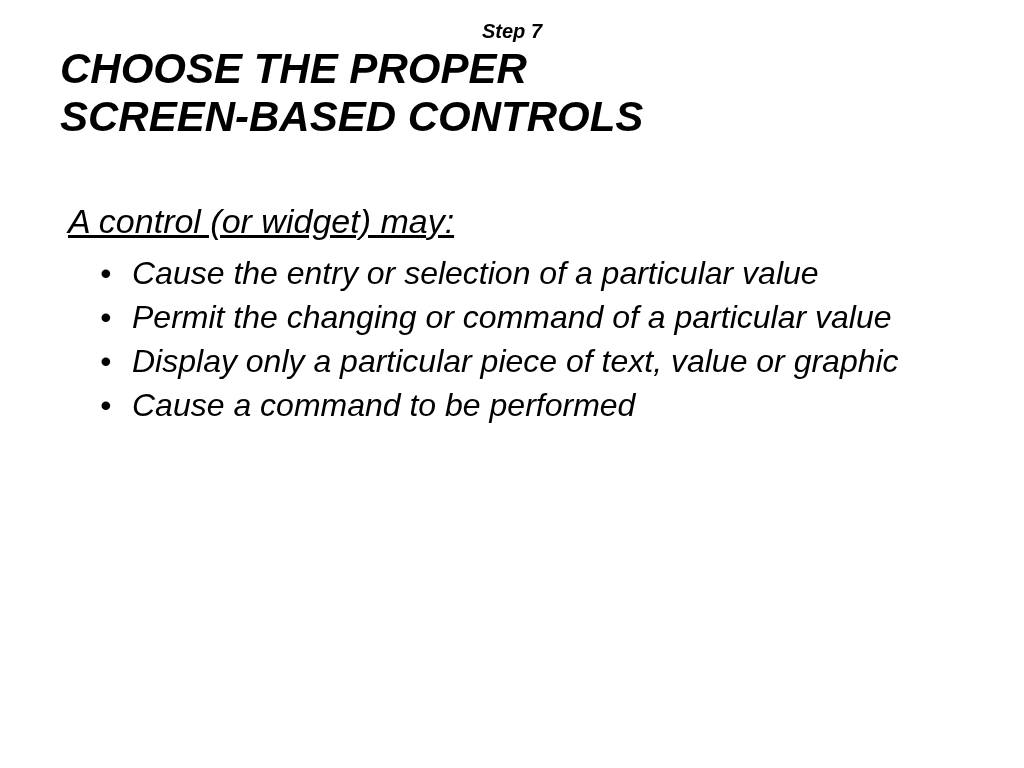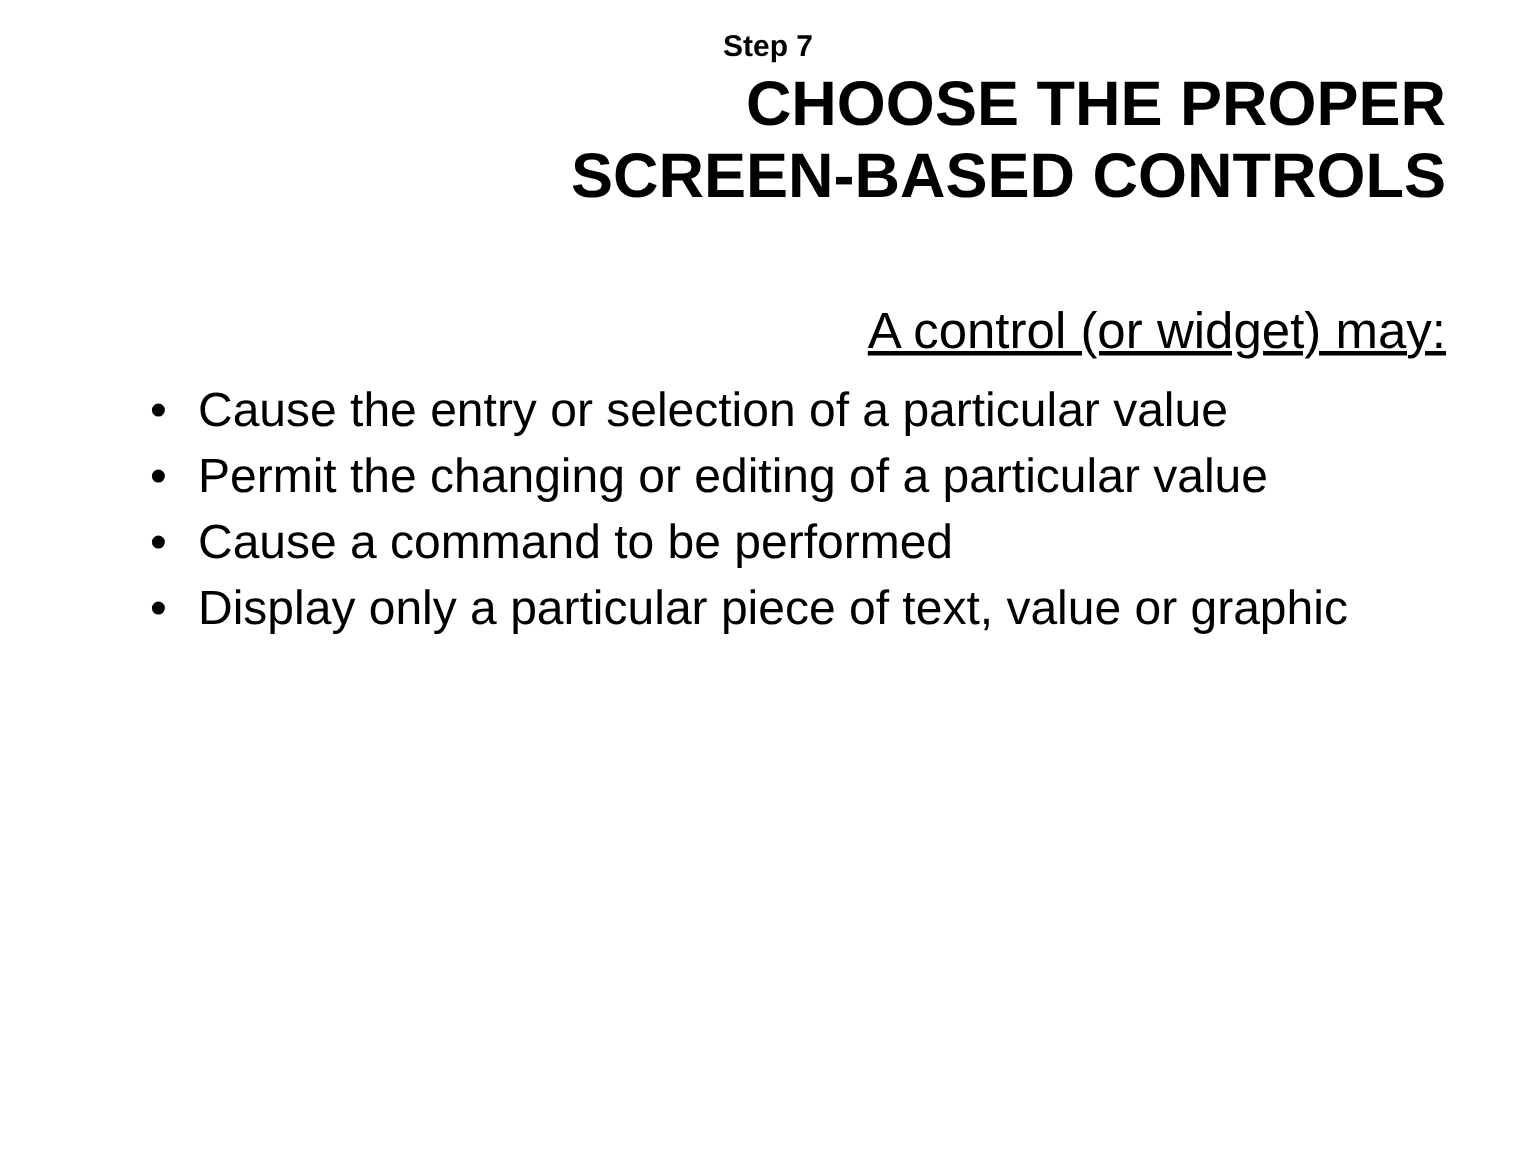--- a/index.html
+++ b/index.html
@@ -1,46 +1,46 @@
 <!DOCTYPE html>
 <html><head>
   <meta charset="utf-8">
   <style>
     * {
       margin: 0;
       padding: 0;
       box-sizing: border-box;
+      font-style: italic;
     }
     body {
       width: 1024px;
       height: 768px;
       background: #ffffff;
       font-family: Arial, Helvetica, sans-serif;
       color: #000000;
       padding: 20px 60px;
     }
     .step-label {
       text-align: center;
       font-size: 20px;
       font-weight: bold;
       margin-bottom: 2px;
     }
     .main-title {
-      text-align: right;
+      text-align: left;
       font-size: 42px;
       font-weight: bold;
       line-height: 1.15;
       margin-bottom: 60px;
     }
     .subheading {
       font-size: 34px;
       text-decoration: underline;
       margin-bottom: 12px;
       margin-left: 8px;
-      text-align: right;
     }
     .bullet-list {
       list-style: none;
       padding-left: 40px;
     }
     .bullet-item {
       font-size: 32px;
       line-height: 1.25;
       position: relative;
       padding-left: 32px;
@@ -60,16 +60,16 @@
 <div class="step-label">Step 7</div>
 <div class="main-title">
   <span>CHOOSE THE PROPER</span><br>
   <span>SCREEN-BASED CONTROLS</span>
 </div>
 
 <div class="subheading">A control (or widget) may:</div>
 
 <ul class="bullet-list">
   <li class="bullet-item">Cause the entry or selection of a particular value</li>
-  <li class="bullet-item">Permit the changing or editing of a particular value</li>
+  <li class="bullet-item">Permit the changing or command of a particular value</li>
+  <li class="bullet-item">Display only a particular piece of text, value or graphic</li>
   <li class="bullet-item">Cause a command to be performed</li>
-  <li class="bullet-item">Display only a particular piece of text, value or graphic</li>
 </ul>
 
 </body></html>

